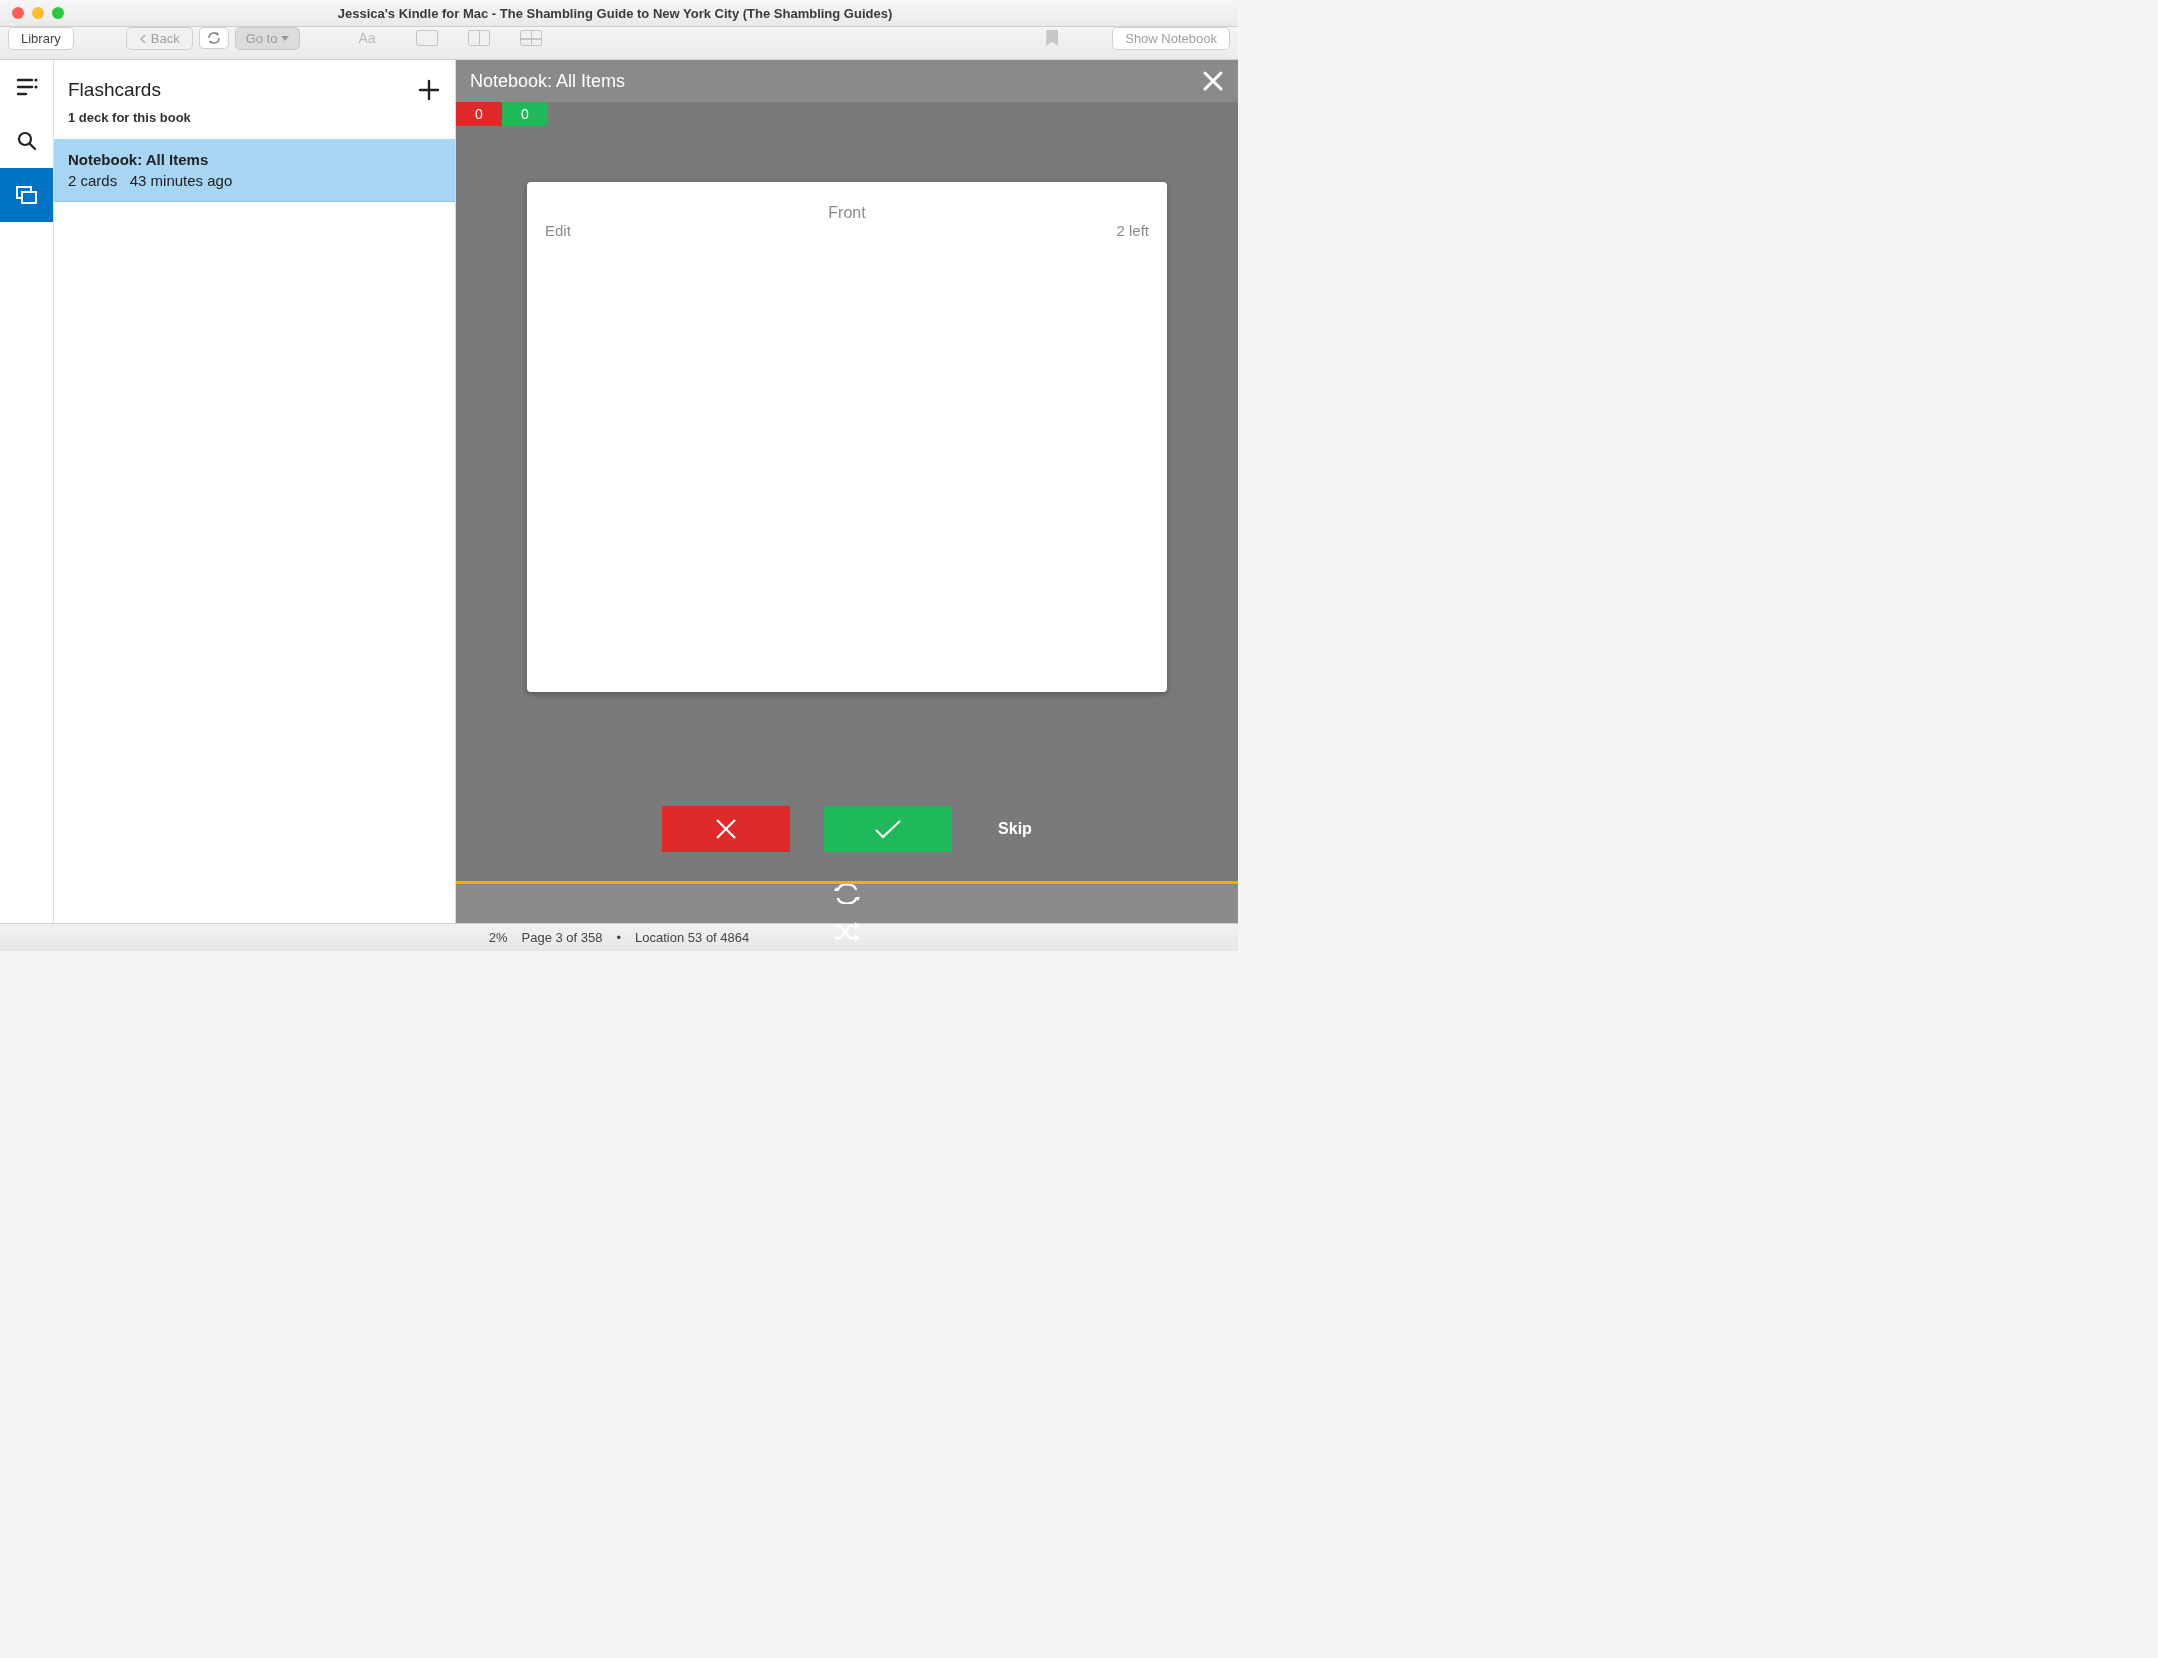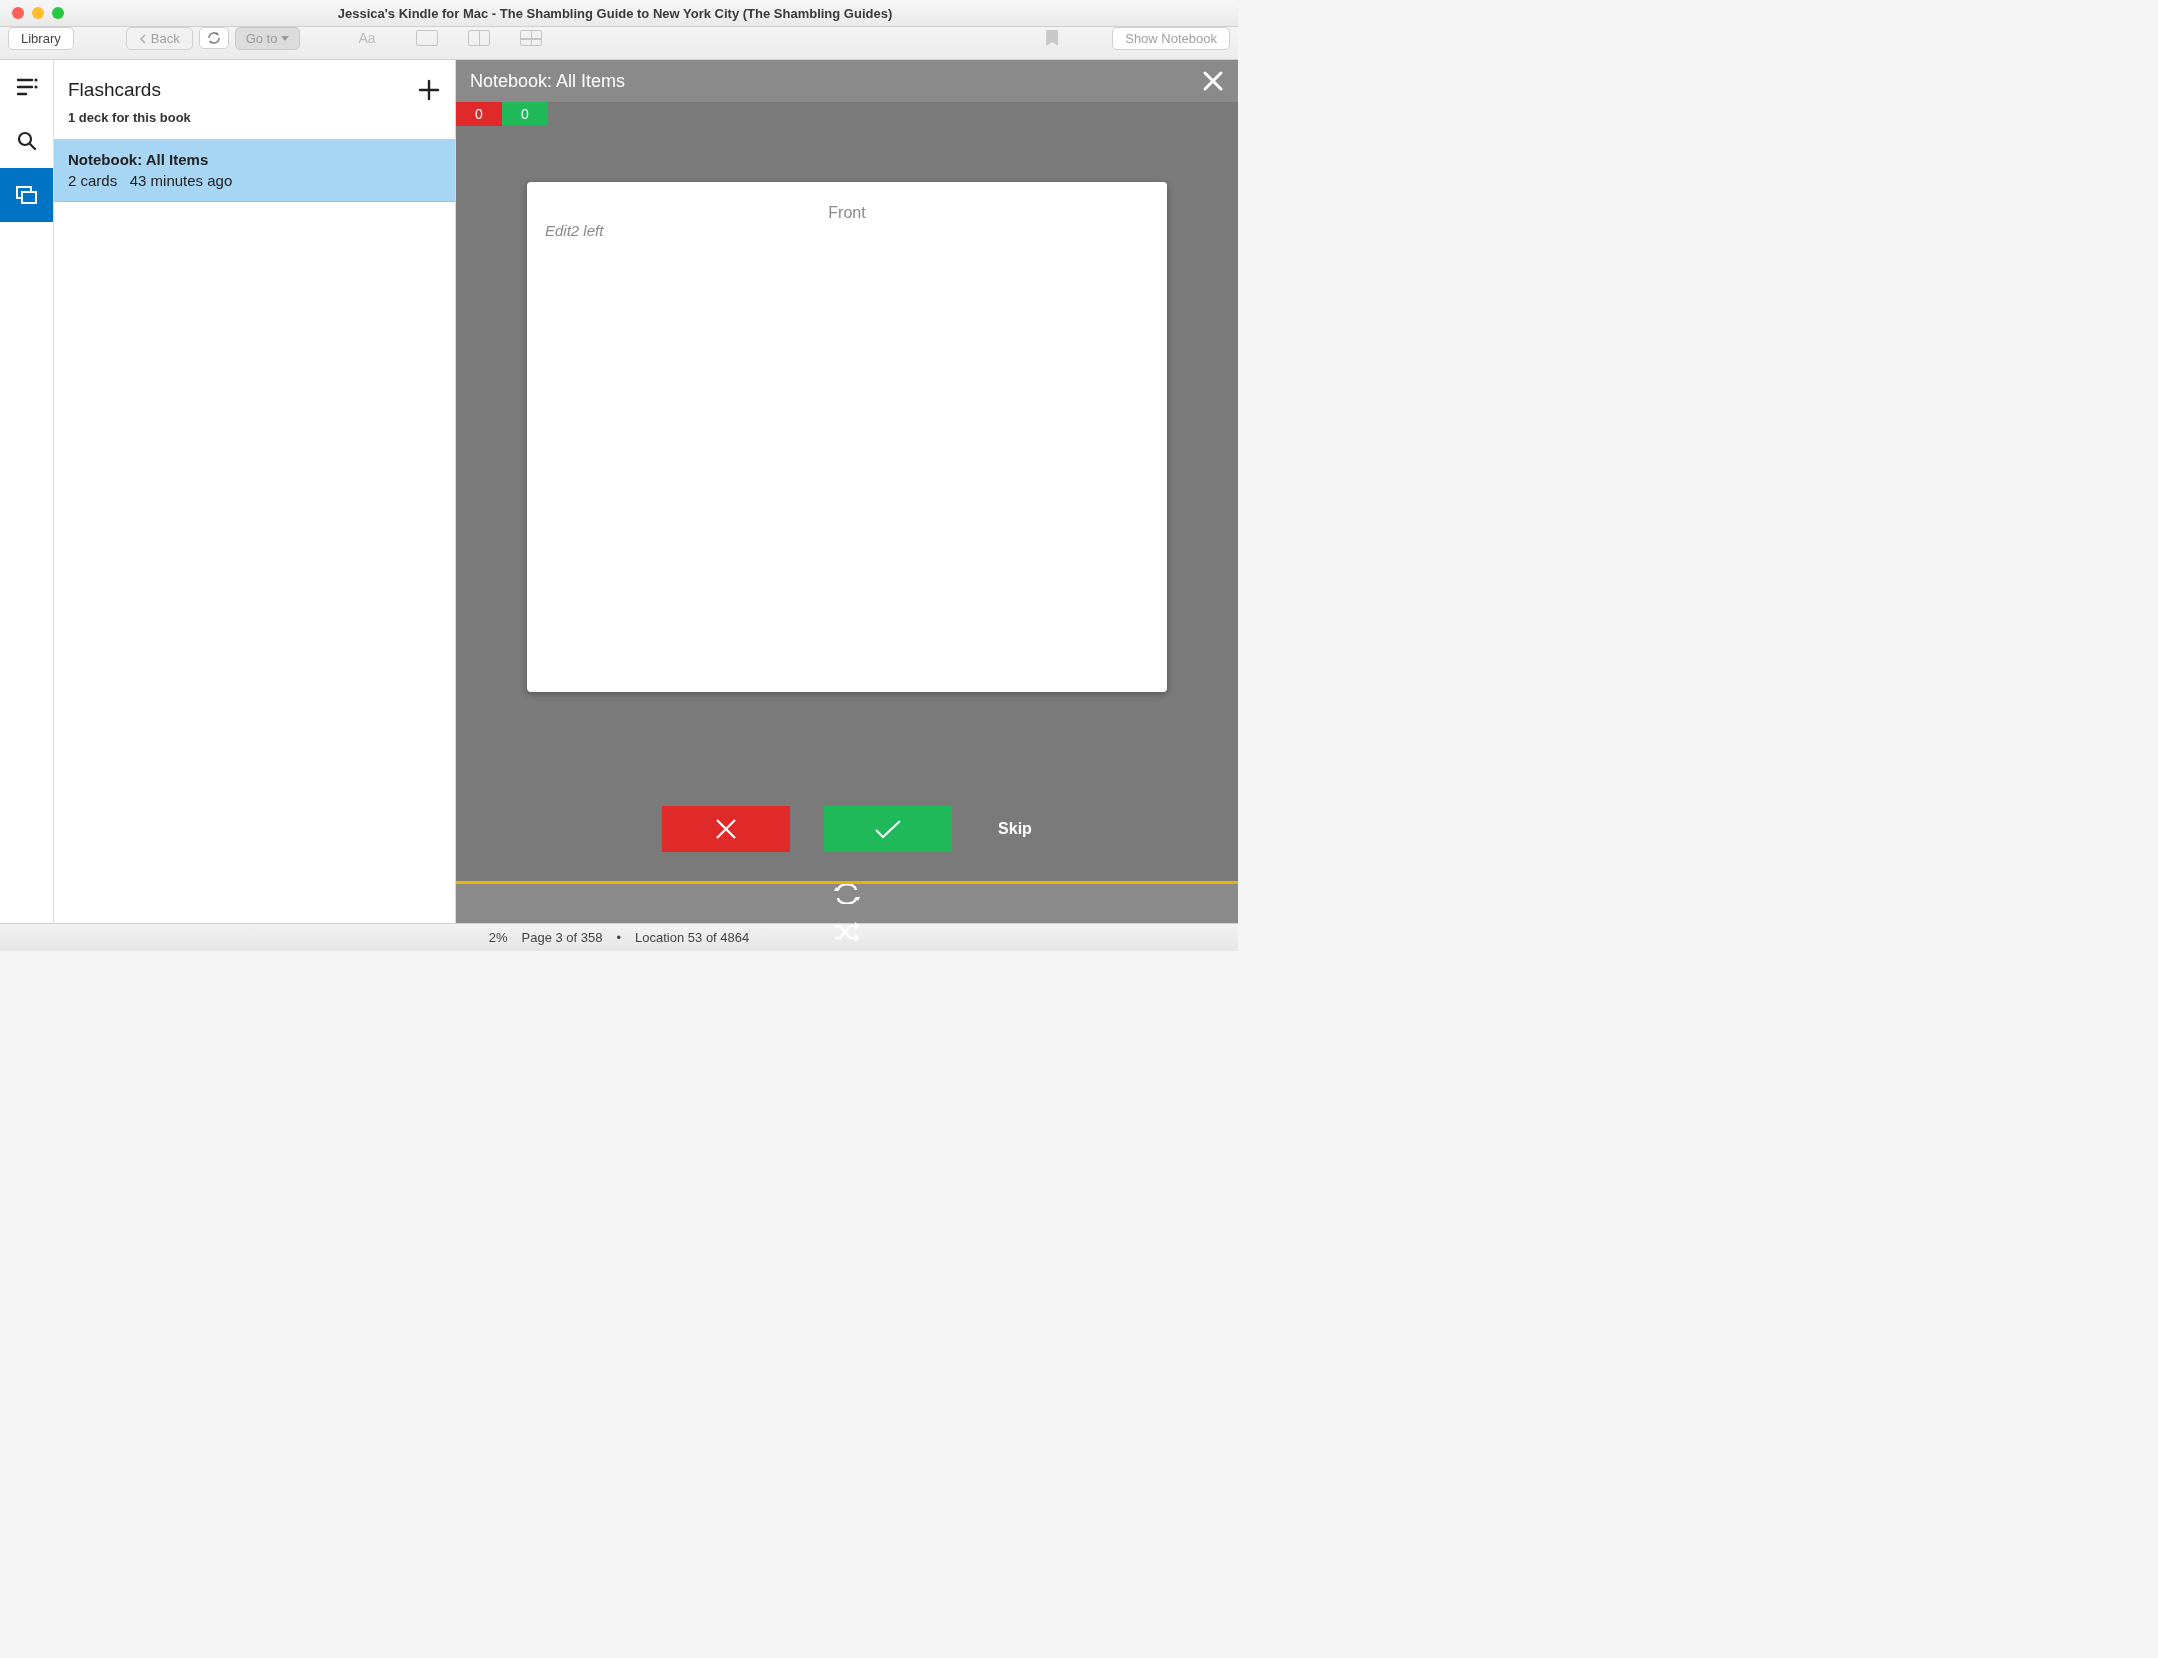--- a/index.html
+++ b/index.html
@@ -35,21 +35,21 @@
   .main{flex:1;background:#7a7a7a;display:flex;flex-direction:column;}
   .main-head{height:42px;display:flex;align-items:center;justify-content:space-between;padding:0 14px;color:#fff;font-size:18px;background:#8a8a8a;}
   .counters{display:flex;height:24px;}
   .counter{width:46px;display:flex;align-items:center;justify-content:center;color:#fff;font-size:14px;}
   .counter.r{background:#e02a2a;}
   .counter.g{background:#1fb95a;}
   .cardarea{flex:1;display:flex;align-items:flex-start;justify-content:center;padding-top:56px;}
   .flashcard{width:640px;height:510px;background:#fff;border-radius:4px;box-shadow:0 2px 6px rgba(0,0,0,.3);display:flex;flex-direction:column;padding:22px 18px;}
   .card-label{text-align:center;color:#8a8a8a;font-size:16px;}
   .card-text{flex:1;display:flex;align-items:center;justify-content:center;text-align:center;font-size:34px;color:#555;line-height:1.35;padding:0 10px;}
-  .card-foot{display:flex;color:#8a8a8a;font-size:15px;font-style:italic;}
+  .card-foot{display:flex;justify-content:space-between;color:#8a8a8a;font-size:15px;}
   .actions{height:104px;display:flex;align-items:center;justify-content:center;gap:34px;}
   .abtn{width:128px;height:46px;display:flex;align-items:center;justify-content:center;}
   .abtn.red{background:#e02a2a;}
   .abtn.green{background:#1fb95a;}
   .skip{color:#fff;font-size:16px;font-weight:600;margin-left:12px;}
   .deckbar{height:42px;background:#8a8a8a;border-top:3px solid #eab308;display:flex;align-items:center;padding:0 16px;gap:18px;color:#fff;flex-direction:column;}
   .status{height:28px;background:linear-gradient(#f2f2f2,#e6e6e6);border-top:1px solid #cfcfcf;display:flex;align-items:center;justify-content:center;font-size:13px;color:#444;gap:14px;}
   svg{display:block;}
   .chev{width:0;height:0;border-left:4px solid transparent;border-right:4px solid transparent;border-top:5px solid #9a9a9a;}
   .bookmark-ico{width:12px;height:16px;background:#c8c8c8;clip-path:polygon(0 0,100% 0,100% 100%,50% 75%,0 100%);}

